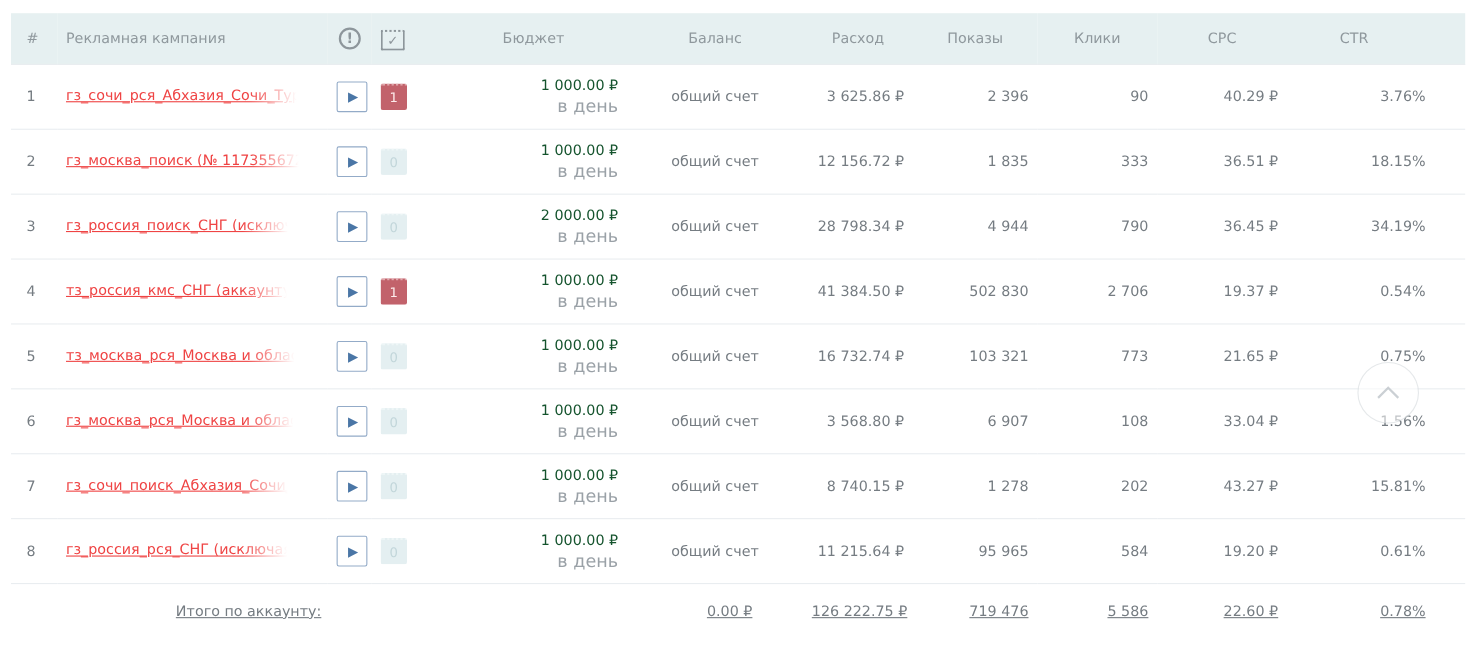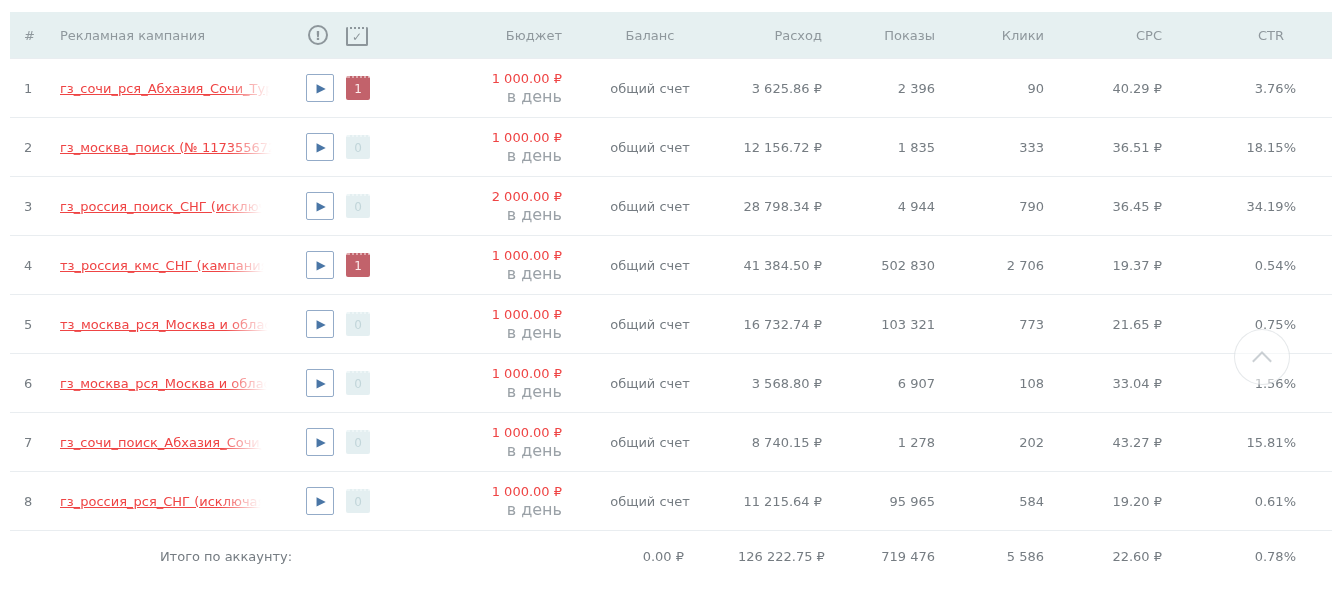--- a/index.html
+++ b/index.html
@@ -17,36 +17,36 @@
   col.c-budget{width:170px;}
   col.c-balance{width:160px;}
   col.c-spend{width:100px;}
   col.c-impr{width:113px;}
   col.c-clicks{width:109px;}
   col.c-cpc{width:118px;}
   col.c-ctr{width:162px;}
 
   thead th{
     background:#e6f0f1;color:#8f989d;font-weight:normal;font-size:13px;
-    height:46px;padding:0 8px;text-align:right;vertical-align:middle;white-space:nowrap;
+    height:46px;padding:0 8px;text-align:center;vertical-align:middle;white-space:nowrap;
   }
   thead th.al{text-align:left;}
   thead th.ac{text-align:center;}
   thead th:last-child{padding-right:48px;}
 
   tbody td, tfoot td{
     border-top:1px solid #e9edf0;
     font-size:13px;color:#757c82;
     height:58px;padding:0 8px;vertical-align:middle;white-space:nowrap;
     text-align:right;
   }
   tbody td.al, tfoot td.al{text-align:left;}
   tbody td.ac, tfoot td.ac{text-align:center;}
   tbody td:last-child, tfoot td:last-child{padding-right:36px;}
-  tfoot td{height:50px;border-top:1px solid #e9edf0;}
+  tfoot td{height:50px;border-top:1px solid #e9edf0;text-decoration:underline;}
 
   .row-num{color:#757c82;padding-left:12px;}
 
   .camp-link{
     display:inline-block;max-width:226px;overflow:hidden;vertical-align:middle;
     color:#ef4444;text-decoration:underline;cursor:pointer;
     -webkit-mask-image:linear-gradient(90deg,#000 78%,rgba(0,0,0,0) 98%);
             mask-image:linear-gradient(90deg,#000 78%,rgba(0,0,0,0) 98%);
   }
 
@@ -57,21 +57,21 @@
   }
   .play-btn .tri{transform:translateX(1px);}
 
   .badge{
     display:inline-flex;align-items:center;justify-content:center;
     width:24px;height:24px;border-radius:2px;font-size:12px;cursor:pointer;
   }
   .badge--alert{background:#c2626b;color:#fdecec;border-top:2px dotted #e0a9ad;height:22px;}
   .badge--muted{background:#e4eff1;color:#c2d6da;border-top:2px dotted #eef6f7;height:22px;}
 
-  .budget-cell .sum{color:#ef4444;cursor:pointer;}
+  .budget-cell .sum{color:#14532d;cursor:pointer;}
   .budget-cell .period{display:block;color:#9aa1a7;font-size:16px;margin-top:1px;}
 
   
   .icon-excl{
     display:inline-flex;align-items:center;justify-content:center;
     width:20px;height:20px;border:2px solid #8d969b;border-radius:50%;
     color:#8d969b;font-size:13px;font-weight:bold;line-height:1;box-sizing:border-box;
   }
   .icon-cal{
     display:inline-flex;align-items:center;justify-content:center;
@@ -203,21 +203,21 @@
     <td>28 798.34 ₽</td>
     <td>4 944</td>
     <td>790</td>
     <td>36.45 ₽</td>
     <td>34.19%</td>
   </tr>
 
   <tr>
     <td class="al row-num" style="padding-left:14px;">4</td>
     <td class="al">
-      <span class="camp-link">тз_россия_кмс_СНГ (кампания</span>
+      <span class="camp-link">тз_россия_кмс_СНГ (аккаунту</span>
     </td>
     <td class="ac">
       <span class="play-btn">
               <span class="tri">▶</span>
             </span>
     </td>
     <td class="al">
       <span class="badge badge--alert">1</span>
     </td>
     <td class="budget-cell">

